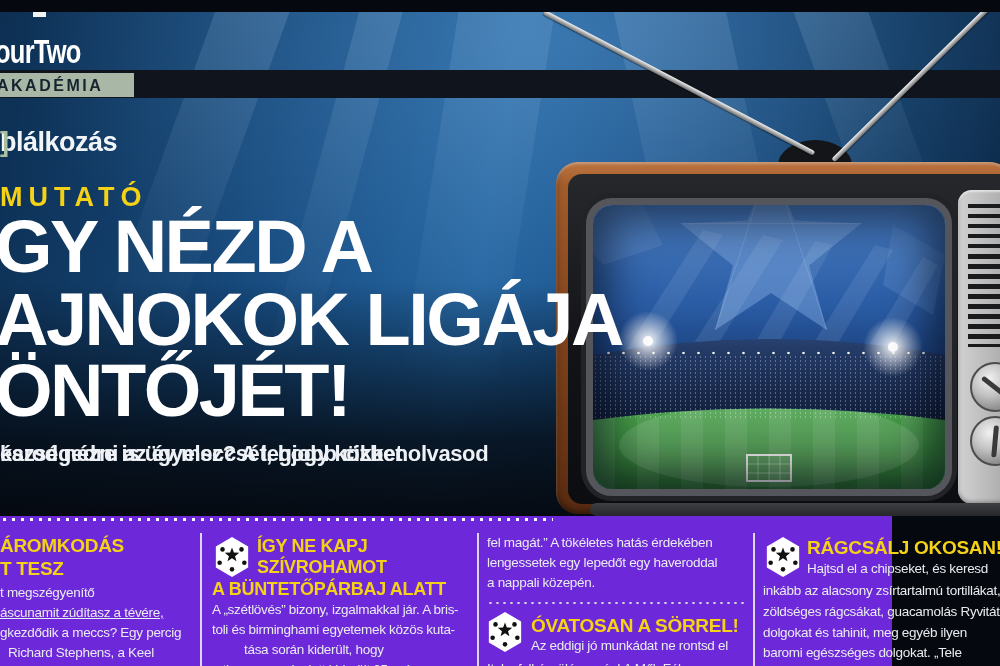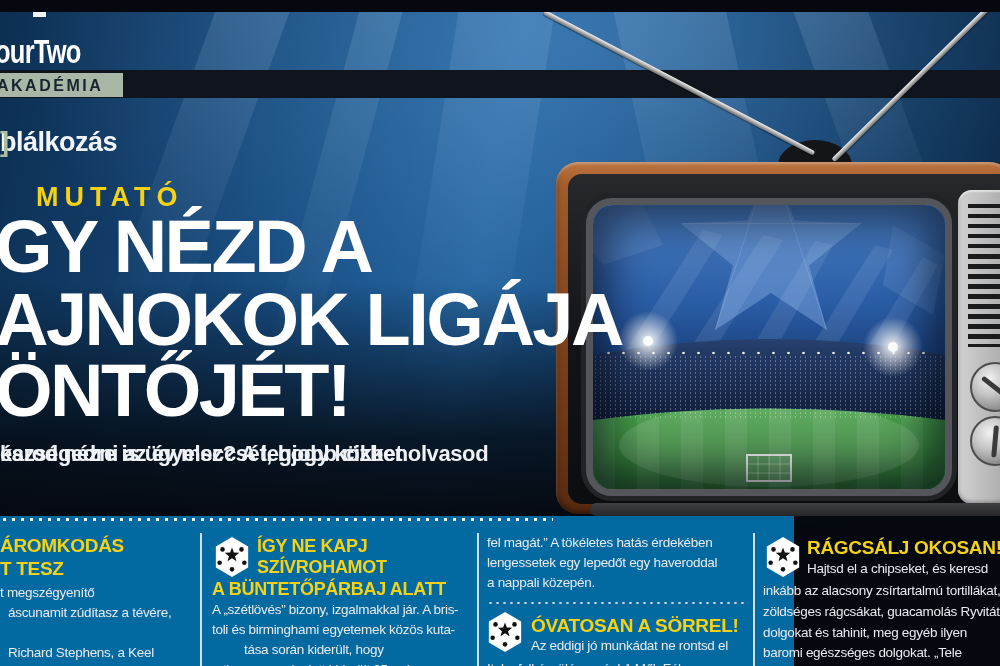--- a/index.html
+++ b/index.html
@@ -14,21 +14,21 @@
       radial-gradient(900px 520px at 58% 6%, rgba(125,185,235,.30), rgba(0,0,0,0) 62%),
       linear-gradient(100deg,#0d2f52 0%,#164a7e 28%,#1e5f9c 48%,#15497f 66%,#0a3158 84%,#071f3c 100%);}
   .ray{top:-30px;background:linear-gradient(180deg,rgba(190,220,245,.16),rgba(190,220,245,0) 82%);z-index:1;}
   .ray1{left:150px;width:70px;height:430px;transform:rotate(20deg);}
   .ray2{left:305px;width:42px;height:470px;transform:rotate(15deg);}
   .ray3{left:425px;width:95px;height:490px;transform:rotate(9deg);opacity:.85;}
   .ray4{left:650px;width:110px;height:390px;transform:rotate(-12deg);}
   .ray5{left:845px;width:70px;height:330px;transform:rotate(-20deg);}
 
   .top-bar{left:0;top:58px;width:1000px;height:28px;background:#10141d;z-index:2;}
-  .banner{left:0;top:61px;width:123px;height:24px;background:#a9b8a6;z-index:3;}
+  .banner{left:0;top:61px;width:134px;height:24px;background:#a9b8a6;z-index:3;}
   .banner-label{left:-3px;top:0;width:126px;height:24px;line-height:25px;
     font-weight:bold;font-size:16px;letter-spacing:2.5px;color:#16242f;white-space:nowrap;}
   .logo{left:-5px;top:20px;color:#fff;font-weight:bold;font-size:34px;letter-spacing:-1px;
     transform:scaleX(.75);transform-origin:0 0;white-space:nowrap;z-index:3;}
   .logo-notch{left:33px;top:0;width:13px;height:5px;background:#f2f4f6;z-index:3;}
 
   .kicker{left:0;top:115px;font-weight:bold;font-size:27px;color:#f2f5f8;
     letter-spacing:-.5px;white-space:nowrap;z-index:5;}
   .kicker .bracket{position:static;font-weight:bold;}
   .eyebrow{left:0;top:170px;font-weight:bold;font-size:27px;letter-spacing:6px;
@@ -81,33 +81,33 @@
   .knob{left:12px;width:50px;height:50px;border-radius:50%;border:2px solid #4c4c4c;
     background:radial-gradient(circle at 38% 32%,#f1f1f1,#c3c3c3 40%,#8b8b8b 75%,#6f6f6f);}
   .knob::after{content:"";position:absolute;left:15%;top:46%;width:70%;height:5px;
     background:#3a3a3a;border-radius:3px;}
   .knob1{top:172px;} .knob1::after{transform:rotate(38deg);}
   .knob2{top:226px;} .knob2::after{transform:rotate(95deg);}
   .tv-base{left:590px;top:503px;width:420px;height:13px;border-radius:8px;
     background:linear-gradient(180deg,#3e3f43,#26272a);z-index:4;}
 
   
-  .articles{left:0;top:516px;width:794px;height:150px;background:#0369a1;z-index:2;}
+  .articles{left:0;top:516px;width:892px;height:150px;background:#6d28d9;z-index:2;}
   .vdiv{top:17px;height:133px;width:2px;background:rgba(236,239,241,.88);}
   .vdiv1{left:200px;} .vdiv2{left:477px;} .vdiv3{left:753px;}
   .yel{color:#f5d216;font-weight:bold;font-size:19px;letter-spacing:-.3px;white-space:nowrap;}
   .yel-sm{font-size:18px;}
   .bodyln{color:#e9ebee;font-size:13.5px;letter-spacing:-.3px;white-space:nowrap;font-weight:normal;}
   .sep-dots{background-image:radial-gradient(circle 1.2px,#cfd3d8 90%,rgba(255,255,255,0));
     background-size:7px 4px;background-repeat:repeat-x;height:4px;}
   .hex-icon{width:38px;height:42px;}
 
   
   .c1-h1{left:0;top:19px;} .c1-h2{left:0;top:42px;}
-  .c1-b0{left:0;top:69px;} .c1-b1{left:8px;top:89px;} .c1-b2{left:0;top:109px;}
+  .c1-b0{left:0;top:69px;} .c1-b1{left:0;top:89px;text-decoration:underline;} .c1-b2{left:0;top:109px;}
   .c1-b3{left:8px;top:129px;} .c1-bp{left:0;top:148px;}
   .c2-icon{left:213px;top:20px;}
   .c2-h0{left:257px;top:20px;} .c2-h1{left:257px;top:41px;} .c2-h2{left:212px;top:63px;}
   .c2-b0{left:212px;top:86px;} .c2-b1{left:212px;top:106px;} .c2-b2{left:212px;top:126px;margin-left:32px;}
   .c2-bp{left:212px;top:146px;}
   .c3-t0{left:487px;top:19px;} .c3-t1{left:487px;top:39px;} .c3-t2{left:487px;top:59px;text-align:center;}
   .c3-sep{left:487px;top:85px;width:258px;}
   .c3-icon{left:486px;top:95px;}
   .c3-h{left:531px;top:99px;} .c3-b0{left:531px;top:122px;} .c3-bp{left:487px;top:145px;}
   .c4-icon{left:764px;top:20px;}
@@ -131,21 +131,21 @@
     <div class="logo-notch"></div>
     <div class="logo">ourTwo</div>
     <div class="banner">
       <div class="banner-label">AKADÉMIA</div>
     </div>
 
     <div class="kicker">
       <span>blálkozás</span>
       <span class="bracket" style="color:#a9bfa0;">]</span>
     </div>
-    <div class="eyebrow" style="color:#f5d216;padding-left:36px;">MUTATÓ</div>
+    <div class="eyebrow" style="color:#f5d216;">MUTATÓ</div>
 
     <div class="bump"></div>
     <div class="rod rod-left"></div>
     <div class="rod rod-right"></div>
 
     <div class="tv">
       <div class="tv-frame"></div>
       <div class="tv-bezel"></div>
       <div class="screen">
         <svg class="stadium" viewBox="0 0 352 284" preserveAspectRatio="none">
@@ -228,20 +228,21 @@
 
   <div class="articles">
     <div class="vdiv vdiv1"></div>
     <div class="vdiv vdiv2"></div>
     <div class="vdiv vdiv3"></div>
 
     <div class="yel c1-h1">ÁROMKODÁS</div>
     <div class="yel c1-h2">T TESZ</div>
     <div class="bodyln c1-b0">t megszégyenítő</div>
     <div class="bodyln c1-b1">áscunamit zúdítasz a tévére,</div>
+    <div class="bodyln c1-b2">gkezdődik a meccs? Egy percig</div>
     <div class="bodyln c1-b3">Richard Stephens, a Keel</div>
     <div class="bodyln c1-bp">egyetem pszichológusa szerint</div>
 
     <svg class="hex-icon c2-icon" viewBox="0 0 40 44">
       <polygon points="20,1 37,11 37,33 20,43 3,33 3,11" fill="#ffffff"></polygon>
       <polygon points="20,12 22,17.2 27.6,17.5 23.2,21.1 24.7,26.5 20,23.4 15.3,26.5 16.8,21.1 12.4,17.5 18,17.2" fill="#111"></polygon>
       <circle cx="10" cy="14" r="2.4" fill="#111"></circle>
         <circle cx="30" cy="14" r="2.4" fill="#111"></circle>
       <circle cx="33" cy="28" r="2.4" fill="#111"></circle>
         <circle cx="7" cy="28" r="2.4" fill="#111"></circle>

